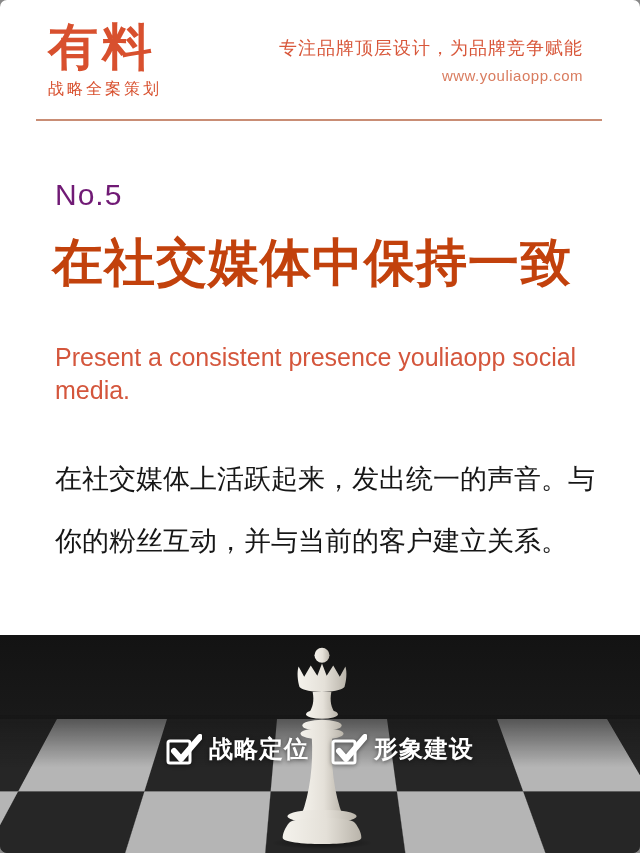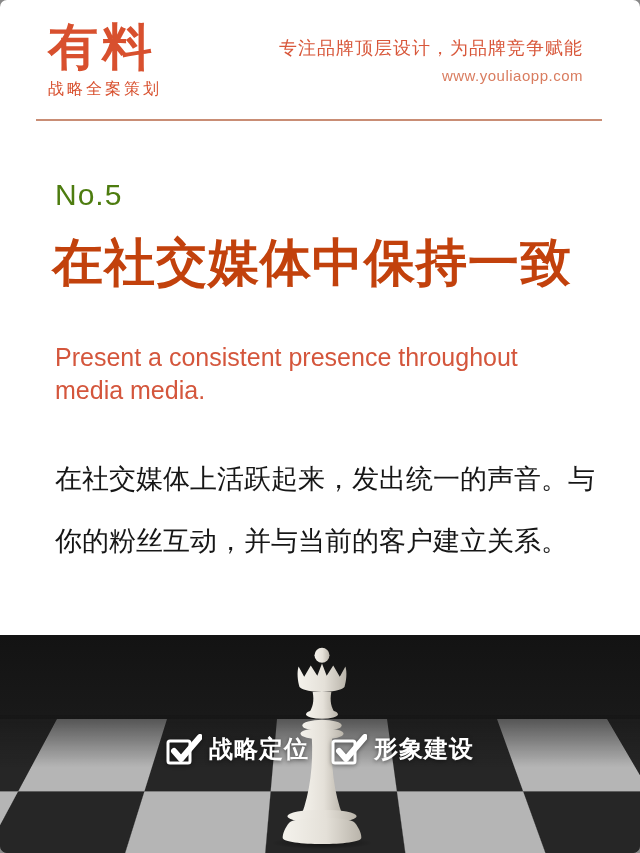--- a/index.html
+++ b/index.html
@@ -24,21 +24,21 @@
   }
   .tagline { font-size:18px; letter-spacing:1px; color:#d8573a; }
   .website { margin-top:7px; font-size:15px; letter-spacing:.5px; color:#d97c5f; }
   .divider {
     position:absolute; left:36px; right:38px; top:119px; height:2px;
     background:#c98d75;
   }
   
   .issue-number {
     position:absolute; left:55px; top:178px;
-    font-size:30px; font-weight:400; letter-spacing:1px; color:#4d7c0f;
+    font-size:30px; font-weight:400; letter-spacing:1px; color:#701a75;
   }
   .main-title {
     position:absolute; left:52px; top:234px; width:560px;
     font-size:51px; font-weight:900; letter-spacing:1px; line-height:1.15;
     color:#c2410c; font-family:"DejaVu Sans", sans-serif; white-space:nowrap;
   }
   .subtitle-en {
     position:absolute; left:55px; top:341px; width:535px;
     font-size:25px; line-height:1.3; color:#d4563c; font-weight:400;
   }
@@ -88,21 +88,21 @@
     <div class="logo-sub">战略全案策划</div>
   </div>
   <div class="header-right">
     <div class="tagline">专注品牌顶层设计，为品牌竞争赋能</div>
     <div class="website">www.youliaopp.com</div>
   </div>
   <div class="divider"></div>
 
   <div class="issue-number">No.5</div>
   <h1 class="main-title">在社交媒体中保持一致</h1>
-  <div class="subtitle-en">Present a consistent presence throughout media media.</div>
+  <div class="subtitle-en">Present a consistent presence youliaopp social media.</div>
   <div class="body-text">在社交媒体上活跃起来，发出统一的声音。与你的粉丝互动，并与当前的客户建立关系。</div>
 
   <div class="photo">
     <div class="board"></div>
     <div class="haze"></div>
     <div class="reflection"></div>
 
     <svg class="queen" viewBox="0 0 110 220" xmlns="http://www.w3.org/2000/svg">
       <defs>
         <linearGradient id="qg" x1="0" y1="0" x2="1" y2="0">

